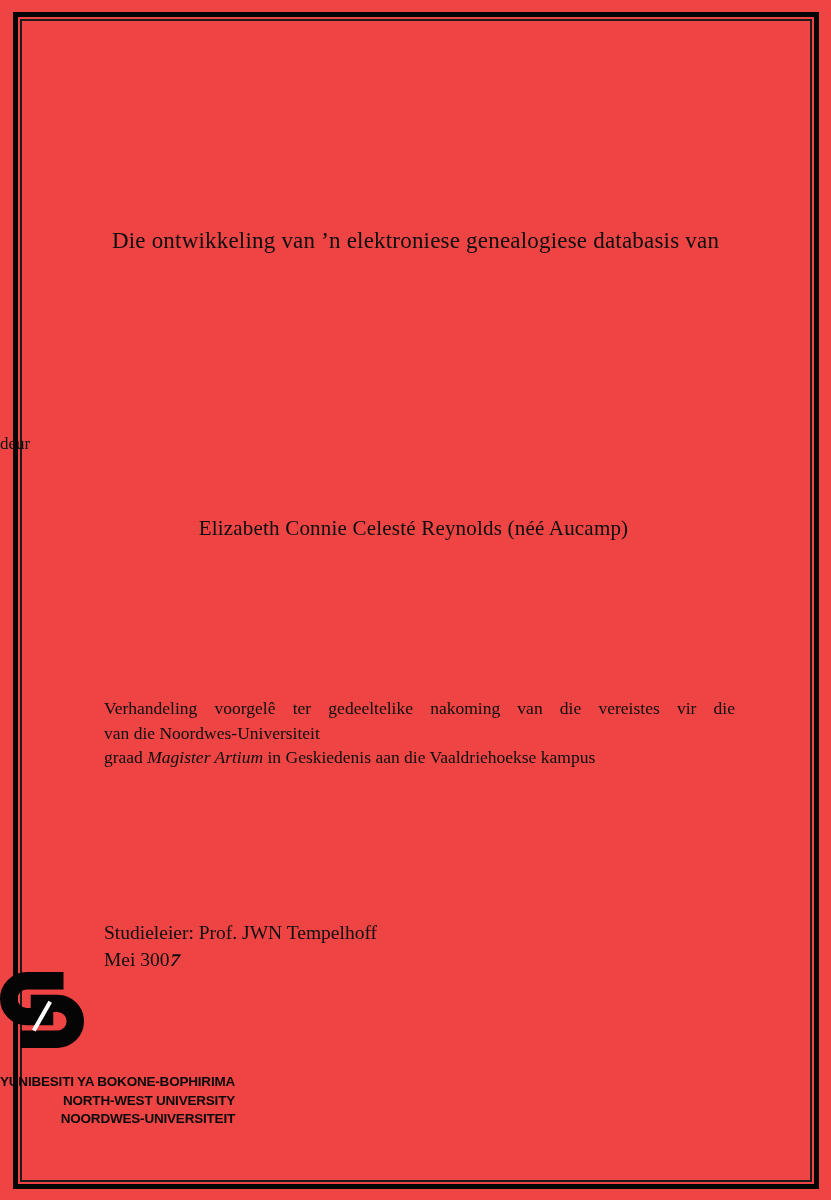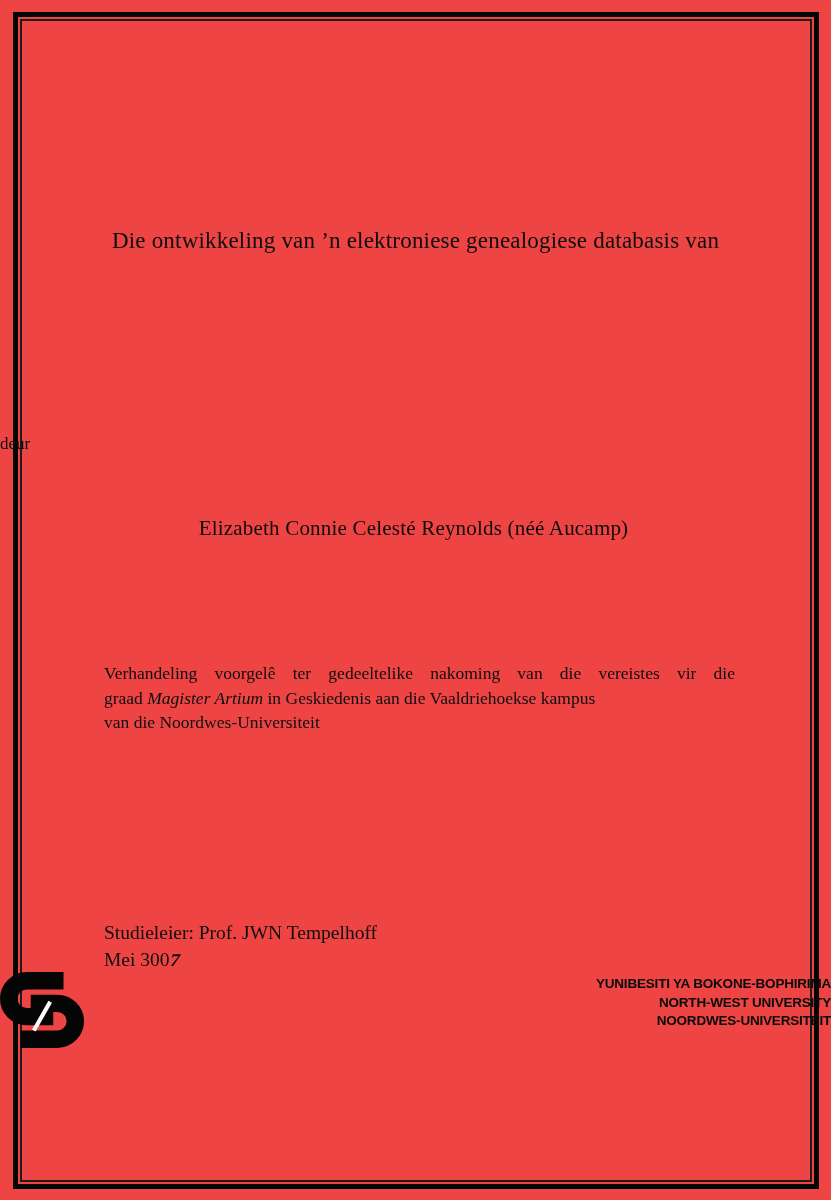--- a/index.html
+++ b/index.html
@@ -51,21 +51,21 @@
     position: absolute;
     top: 516px;
     left: 0;
     right: 4px;
     text-align: center;
     font-size: 21px;
     letter-spacing: 0.2px;
   }
   .statement {
     position: absolute;
-    top: 661px;
+    top: 696px;
     left: 104px;
     width: 631px;
     font-size: 17.5px;
     line-height: 24.5px;
   }
   .statement .justified {
     text-align: justify;
     text-align-last: justify;
   }
   .statement em {
@@ -84,21 +84,22 @@
     font-weight: 600;
   }
   .logo-block {
     position: absolute;
     top: 972px;
     left: 0;
     right: 0;
     display: flex;
     justify-content: space-between;
     align-items: flex-start;
-    gap: 9px;
+    gap: 22px;
+    flex-direction: column;
   }
   .logo-mark {
     width: 84px;
     height: 76px;
     flex: 0 0 auto;
   }
   .logo-text {
     font-family: "Liberation Sans", "DejaVu Sans", sans-serif;
     font-weight: 700;
     font-size: 13.5px;
@@ -120,22 +121,22 @@
   <h1 class="title">
     <span>Die ontwikkeling van ’n elektroniese genealogiese databasis van</span><br>
   </h1>
 
   <div class="byline">deur</div>
 
   <div class="author">Elizabeth Connie Celesté Reynolds (néé Aucamp)</div>
 
   <div class="statement">
     <div class="justified">Verhandeling voorgelê ter gedeeltelike nakoming van die vereistes vir die</div>
+    <div>van die Noordwes-Universiteit</div>
     <div><span>graad </span><em>Magister Artium</em><span> in Geskiedenis aan die Vaaldriehoekse kampus</span></div>
-    <div>van die Noordwes-Universiteit</div>
   </div>
 
   <div class="supervisor-block">
     <div>Studieleier: Prof. JWN Tempelhoff</div>
     <div><span>Mei 300</span><span class="odd-seven">7</span></div>
   </div>
 
   <div class="logo-block">
     <svg class="logo-mark" viewBox="0 0 82 74" xmlns="http://www.w3.org/2000/svg" aria-hidden="true">
 

